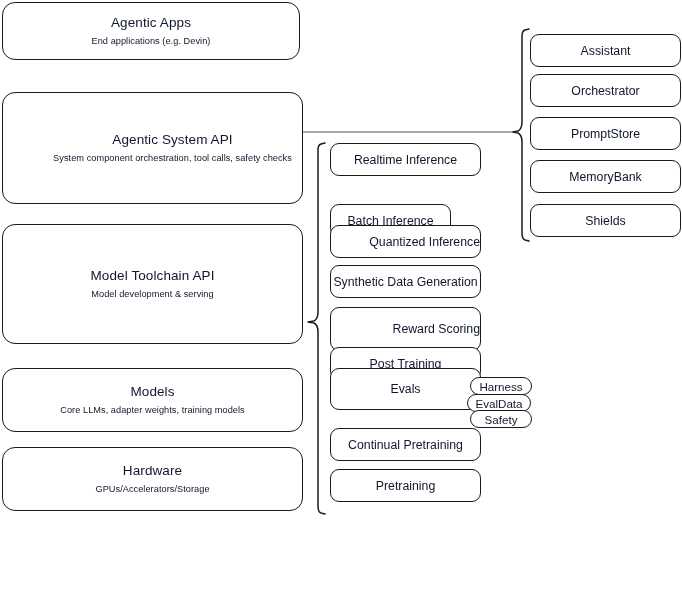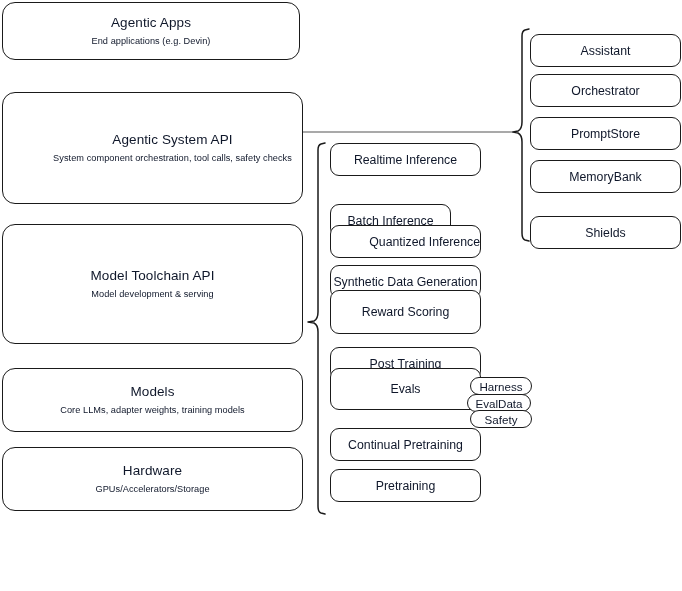--- a/index.html
+++ b/index.html
@@ -120,21 +120,21 @@
   </div>
 
   <div class="node cap-node" style="left:330px; top:225px; width:151px; height:33px;align-items:flex-end;">
     <span>Quantized Inference</span>
   </div>
 
   <div class="node cap-node" style="left:330px; top:265px; width:151px; height:33px;">
     <span>Synthetic Data Generation</span>
   </div>
 
-  <div class="node cap-node" style="left:330px; top:290px; width:151px; height:44px;">
+  <div class="node cap-node" style="left:330px; top:307px; width:151px; height:44px;align-items:flex-end;">
     <span>Reward Scoring</span>
   </div>
 
   <div class="node cap-node" style="left:330px; top:347px; width:151px; height:33px;">
     <span>Post Training</span>
   </div>
 
   <div class="node cap-node evals-node" style="left:330px; top:368px; width:151px; height:42px;">
     <span>Evals</span>
   </div>
@@ -168,17 +168,17 @@
   </div>
 
   <div class="node svc-node" style="left:530px; top:160px; width:151px; height:33px;">
     <span>MemoryBank</span>
   </div>
 
   <div class="node svc-node" style="left:530px; top:117px; width:151px; height:33px;">
     <span>PromptStore</span>
   </div>
 
-  <div class="node svc-node" style="left:530px; top:204px; width:151px; height:33px;margin-top:12px;">
+  <div class="node svc-node" style="left:530px; top:204px; width:151px; height:33px;">
     <span>Shields</span>
   </div>
 
 </div>
 
 </body></html>

